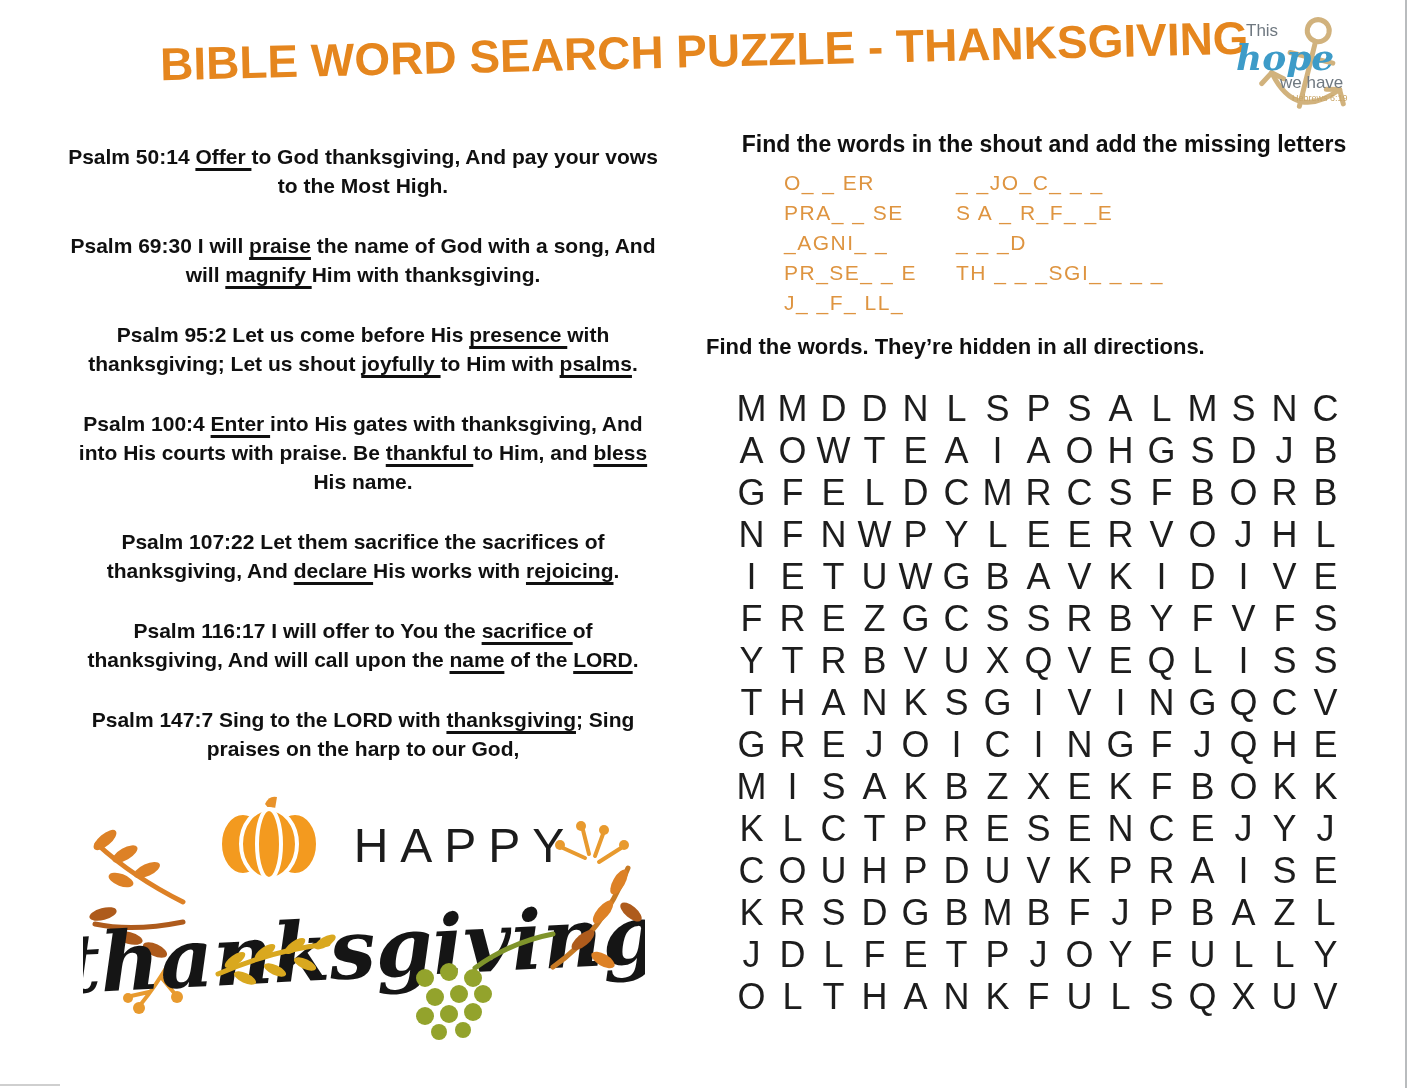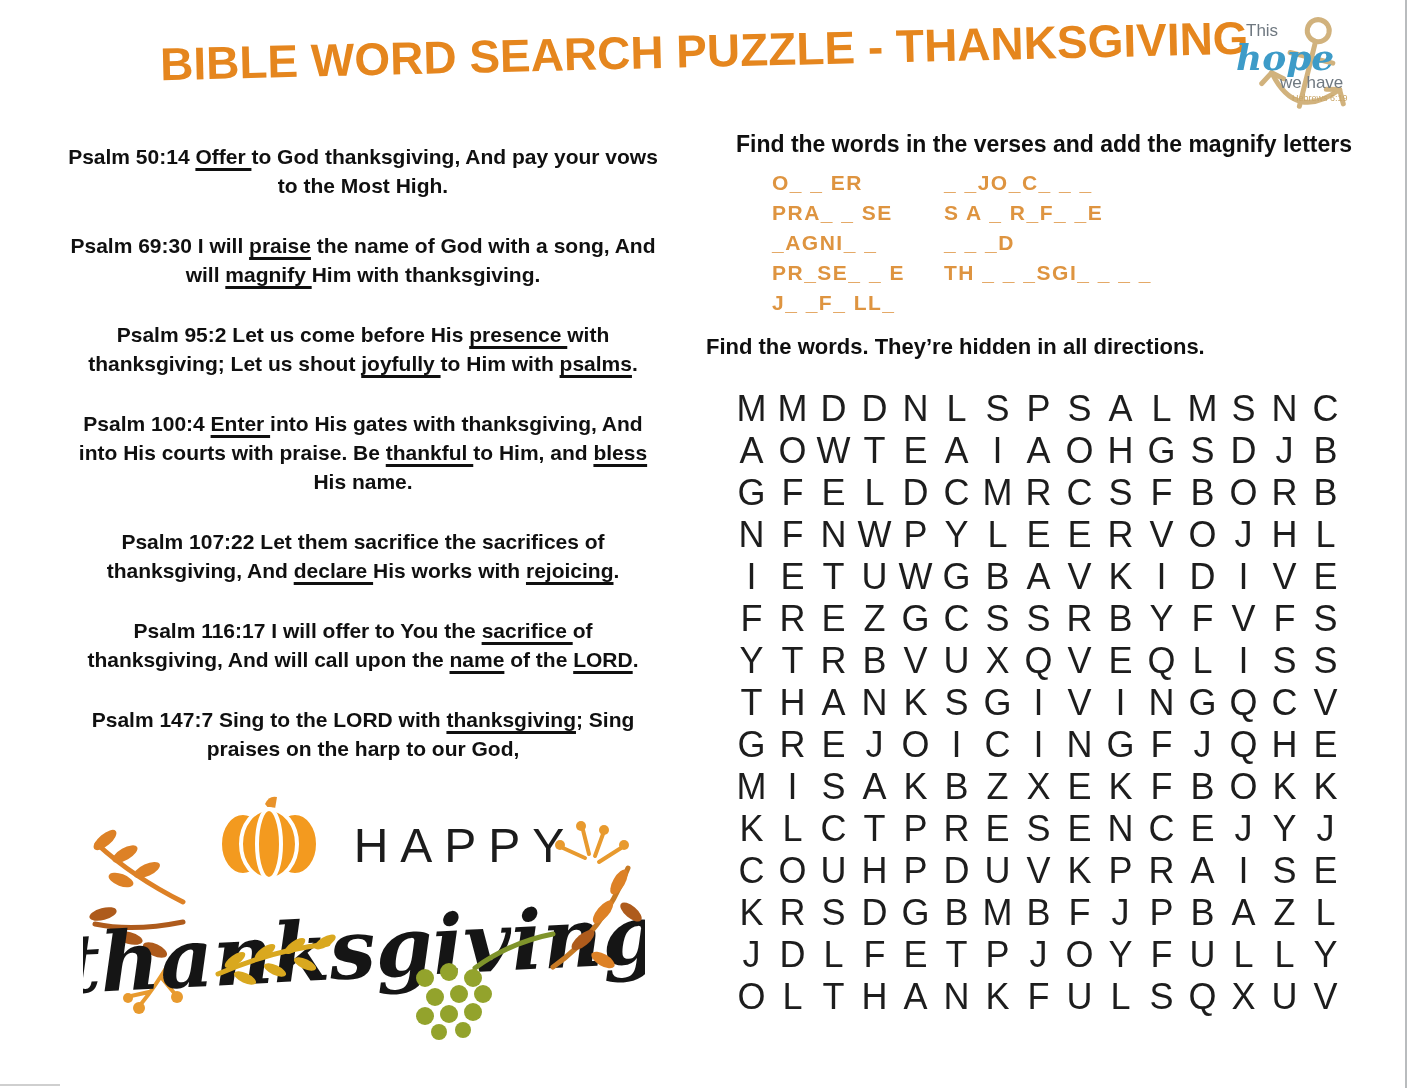--- a/index.html
+++ b/index.html
@@ -19,22 +19,22 @@
   
   .verses{position:absolute;left:63px;top:142px;width:600px;text-align:center;}
   .verse{margin:0 0 31px 0;font-size:21px;line-height:29px;font-weight:bold;color:#101010;}
   .u{text-decoration:underline;text-decoration-thickness:2.5px;text-underline-offset:4px;}
   
   .mw-header{position:absolute;left:706px;top:131px;width:676px;text-align:center;
     font-size:23px;font-weight:bold;color:#0f0f0f;white-space:nowrap;}
   .mw-cols{position:absolute;left:772px;top:168px;display:flex;}
   .mw-col{width:172px;}
   .mw-col:nth-child(3){width:250px;}
-  .mw-item{font-size:21px;line-height:30px;font-weight:bold;color:#DE9440;
-    letter-spacing:1.5px;white-space:nowrap;}
+  .mw-item{font-size:21px;line-height:30px;font-weight:normal;color:#DE9440;
+    letter-spacing:1.5px;white-space:nowrap;margin-left:12px;}
   .ws-header{position:absolute;left:706px;top:334px;width:676px;text-align:left;
     font-size:22px;font-weight:bold;color:#0f0f0f;white-space:nowrap;}
   
   .grid{position:absolute;left:731px;top:388px;}
   .ws-row{display:flex;height:42px;}
   .ws-cell{width:41px;height:42px;line-height:42px;text-align:center;
     font-size:36px;font-weight:400;color:#1d1d1d;font-family:"Liberation Sans",sans-serif;}
   
   .url{position:absolute;left:706px;top:1036px;width:676px;text-align:center;
     font-size:24px;font-weight:bold;color:#4c1d95;margin-top:48px;}
@@ -72,21 +72,21 @@
   <div class="verses">
       <p class="verse"><span>Psalm 50:14  </span><span class="u">Offer </span><span>to God thanksgiving, And pay your vows to the Most High.</span></p>
       <p class="verse"><span>Psalm 69:30  I will </span><span class="u">praise</span><span> the name of God with a song, And will </span><span class="u">magnify </span><span>Him with thanksgiving.</span></p>
       <p class="verse"><span>Psalm 95:2  Let us come before His </span><span class="u">presence </span><span>with thanksgiving; Let us shout </span><span class="u">joyfully </span><span>to Him with </span><span class="u">psalms</span><span>.</span></p>
       <p class="verse"><span>Psalm 100:4  </span><span class="u">Enter </span><span>into His gates with thanksgiving, And into His courts with praise. Be </span><span class="u">thankful </span><span>to Him, and </span><span class="u">bless </span><span>His name.</span></p>
       <p class="verse"><span>Psalm 107:22  Let them sacrifice the sacrifices of thanksgiving, And </span><span class="u">declare </span><span>His works with </span><span class="u">rejoicing</span><span>.</span></p>
       <p class="verse"><span>Psalm 116:17  I will offer to You the </span><span class="u">sacrifice </span><span>of thanksgiving, And will call upon the </span><span class="u">name</span><span> of the </span><span class="u">LORD</span><span>.</span></p>
       <p class="verse"><span>Psalm 147:7  Sing to the LORD with </span><span class="u">thanksgiving</span><span>; Sing praises on the harp to our God,</span></p>
     </div>
 
-  <div class="mw-header">Find the words in the verses and add the magnify letters</div>
+  <div class="mw-header">Find the words in the shout and add the missing letters</div>
   <div class="mw-cols">
       <div class="mw-col">
         <div class="mw-item">O_ _ ER</div>
         <div class="mw-item">PRA_ _ SE</div>
         <div class="mw-item">_AGNI_ _</div>
         <div class="mw-item">PR_SE_ _ E</div>
         <div class="mw-item">J_ _F_ LL_</div>
       </div>
       <div class="mw-col">
         <div class="mw-item">_ _JO_C_ _ _</div>

